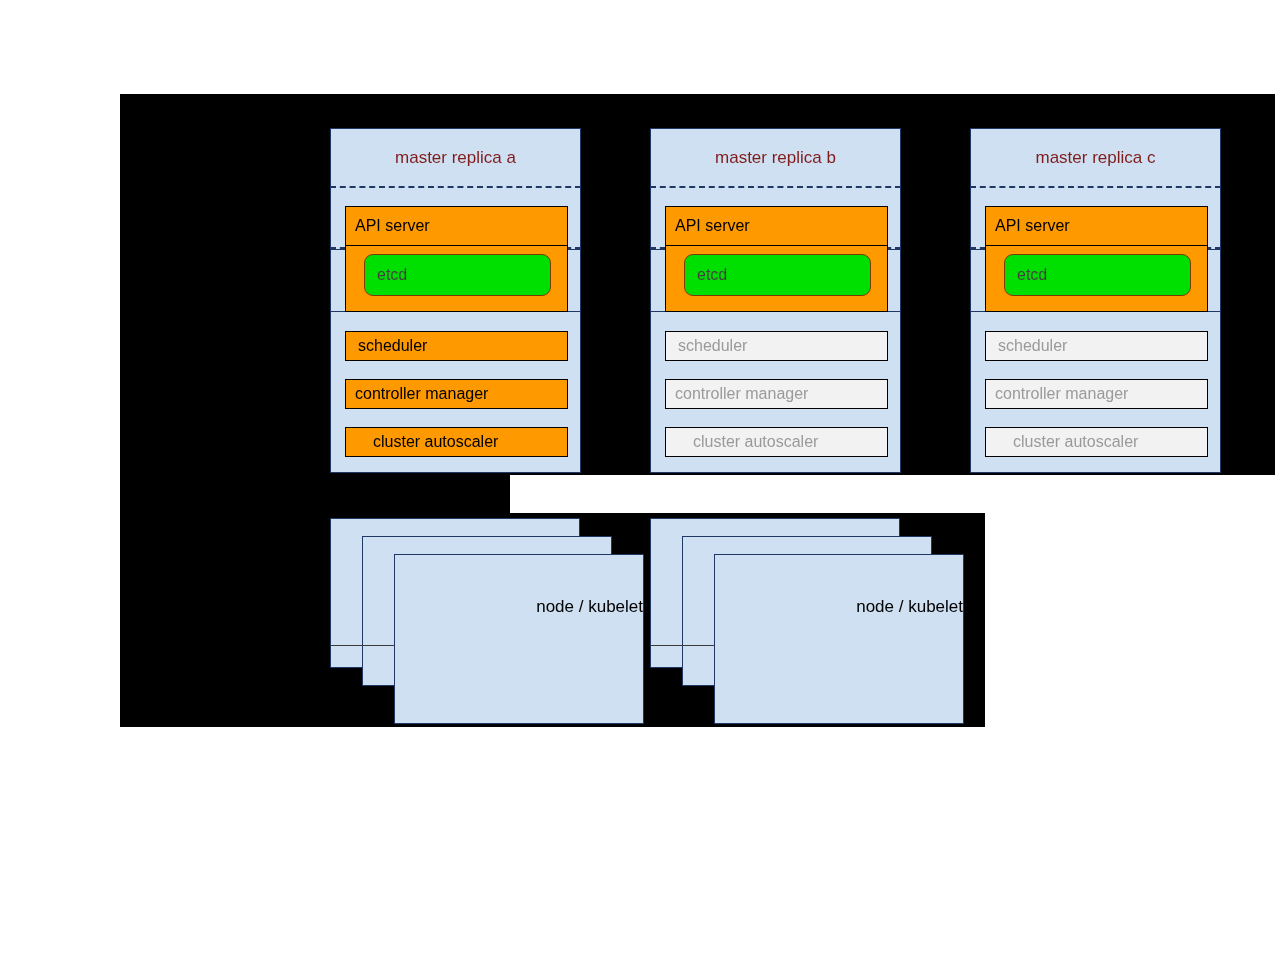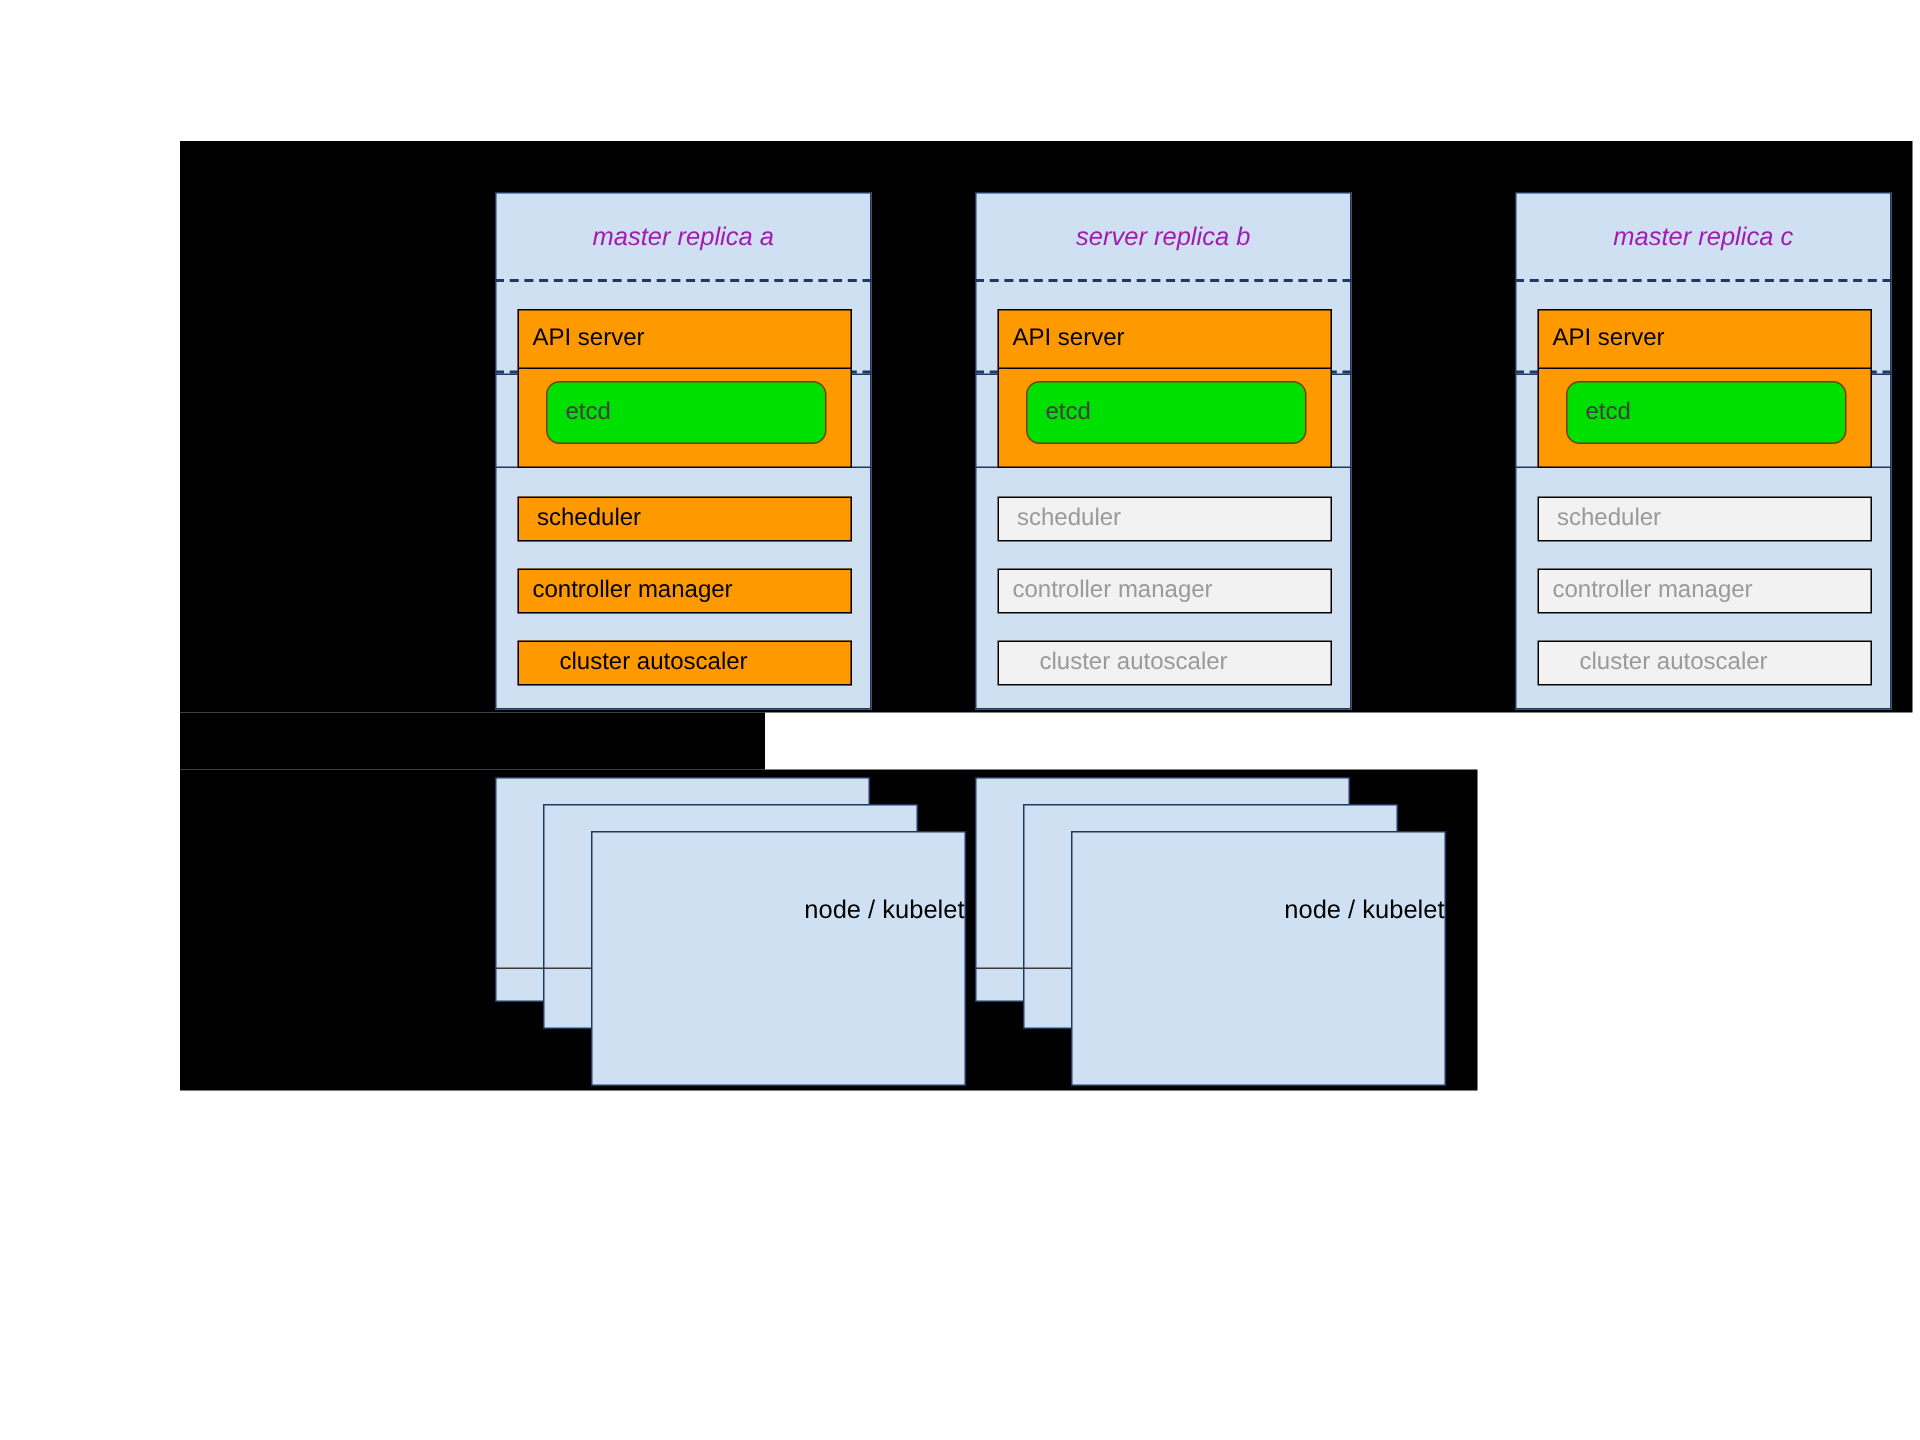--- a/index.html
+++ b/index.html
@@ -30,33 +30,32 @@
     position: absolute;
     top: 128px;
     width: 251px;
     height: 345px;
     background: #cfe0f3;
     border: 1px solid #1f3864;
     box-sizing: border-box;
   }
   #replica-0 { left: 330px; }
   #replica-1 { left: 650px; }
-  #replica-2 { left: 970px; margin-left: 40px; }
+  #replica-2 { left: 970px; }
 
   .replica-title {
     position: absolute;
     left: 0;
     top: 0;
     width: 100%;
     height: 58px;
     line-height: 58px;
     text-align: center;
     font-size: 17px;
-    color: #a21caf;
-    font-style: italic;
+    color: #7f1d1d;
   }
 
   
   .dash-sep {
     position: absolute;
     left: -1px;
     width: 251px;
     border-top: 2px dashed #1f3864;
   }
   .dash-1 { top: 57px; }
@@ -180,21 +179,21 @@
     <div class="comp active comp-api">API server</div>
     <div class="comp-etcd-host">
       <div class="etcd-box">etcd</div>
     </div>
     <div class="comp active comp-sched">scheduler</div>
     <div class="comp active comp-ctrl">controller manager</div>
     <div class="comp active comp-auto">cluster autoscaler</div>
   </div>
 
   <div class="replica" id="replica-1">
-    <div class="replica-title">server replica b</div>
+    <div class="replica-title">master replica b</div>
     <div class="dash-sep dash-1"></div>
     <div class="dash-sep dash-2"></div>
     <div class="solid-sep solid-1"></div>
     <div class="solid-sep solid-2"></div>
 
     <div class="comp active comp-api">API server</div>
     <div class="comp-etcd-host">
       <div class="etcd-box">etcd</div>
     </div>
     <div class="comp inactive comp-sched">scheduler</div>

